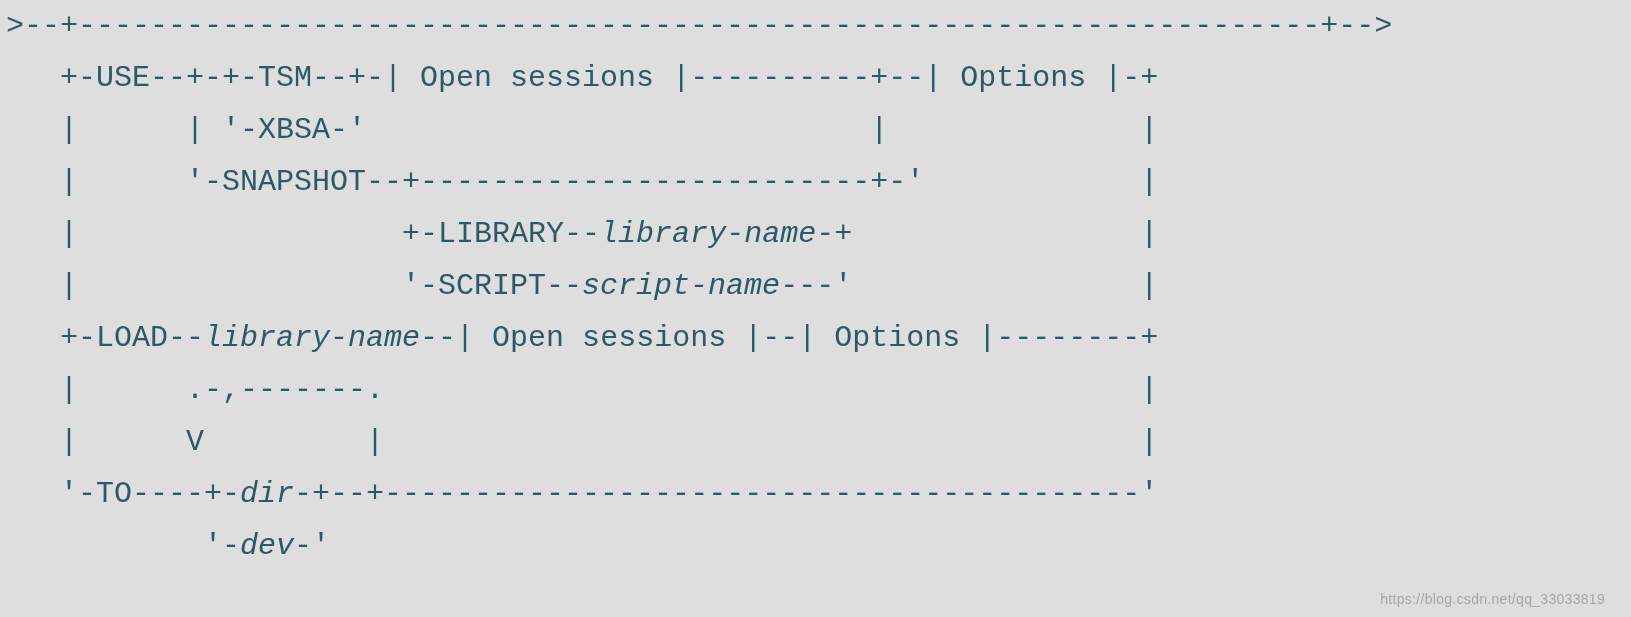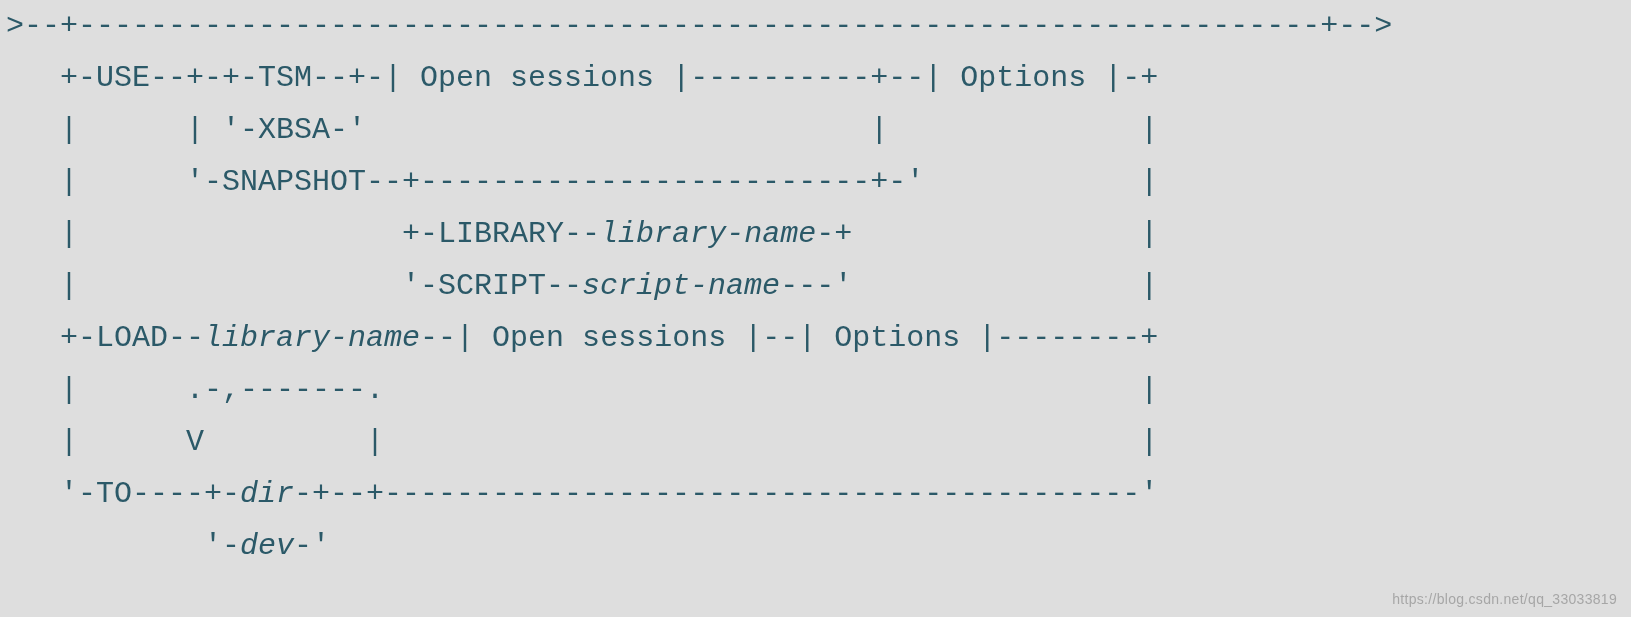--- a/index.html
+++ b/index.html
@@ -18,21 +18,21 @@
     line-height: 52px;
     color: #2b5968; 
     white-space: pre;
     letter-spacing: 0px;
   }
   pre.syntax i {
     font-style: italic;
   }
   .watermark {
     position: absolute;
-    right: 14px;
+    right: 26px;
     bottom: 10px;
     font-family: Arial, sans-serif;
     font-size: 14px;
     color: rgba(120,120,120,0.55);
     letter-spacing: 0.3px;
   }
 </style>
 </head>
 <body>
 

